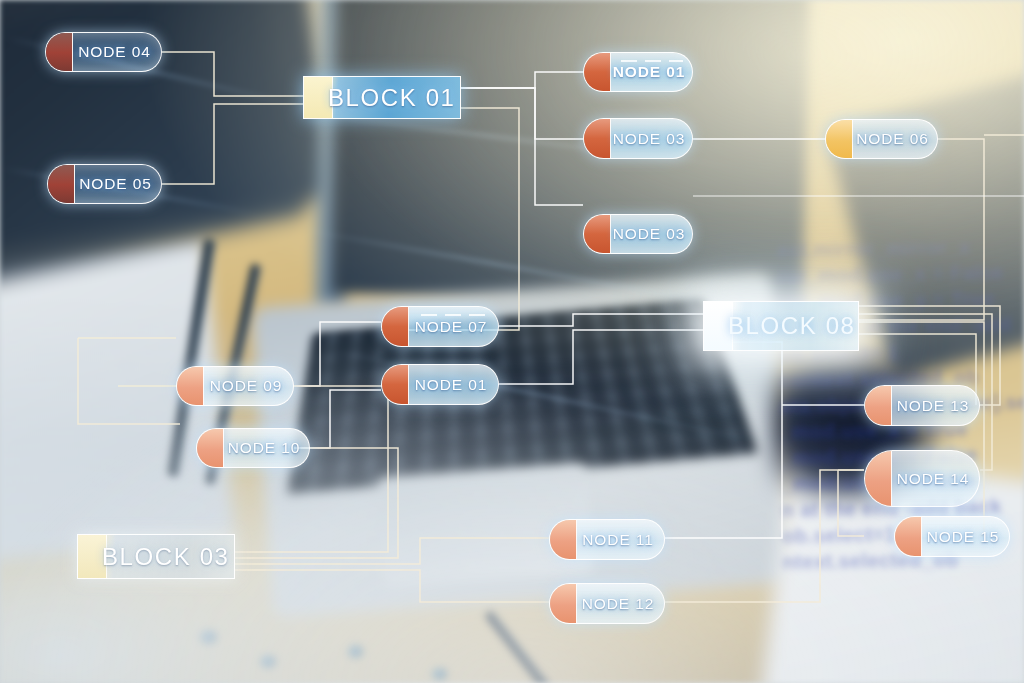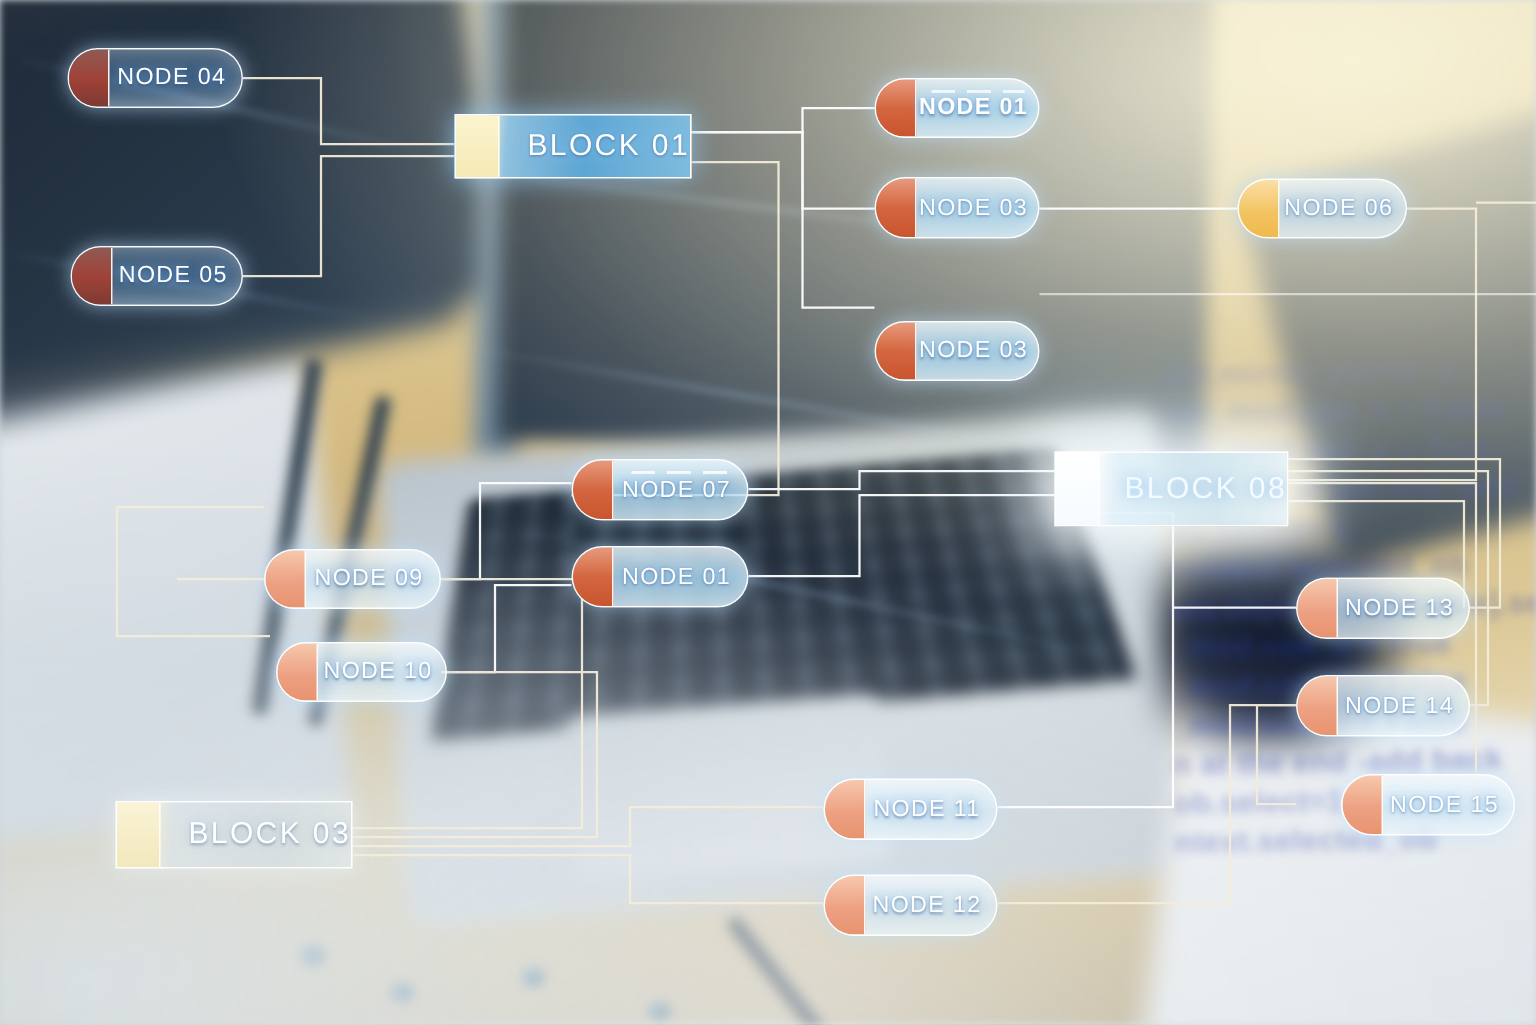--- a/index.html
+++ b/index.html
@@ -195,22 +195,22 @@
   
   .block{
     position:absolute;
     box-sizing:border-box;
     border:1.7px solid rgba(255,255,255,.97);
     display:flex;align-items:center;
     overflow:hidden;
   }
   .block .cap{position:absolute;left:0;top:0;bottom:0;width:28px;border-right:1.3px solid rgba(255,255,255,.85);}
   .block .label{
-    position:relative;width:100%;text-align:right;padding-left:24px;
-    color:#fff;font-size:20px;letter-spacing:1.6px;
+    position:relative;width:100%;text-align:left;padding-left:24px;
+    color:#fff;font-size:24px;letter-spacing:1.6px;
     text-shadow:0 0 9px rgba(140,195,245,.95),0 1px 2px rgba(20,50,100,.5);
     white-space:nowrap;
   }
   .block.b1{
     background:linear-gradient(95deg, rgba(250,243,205,.92) 0%, rgba(250,243,205,.92) 13%, rgba(150,205,238,.88) 22%, rgba(92,175,227,.88) 55%, rgba(128,196,235,.88) 100%);
     box-shadow:0 0 18px rgba(150,205,245,.75);
   }
   .block.b1 .cap{background:linear-gradient(180deg,#fbf4cf,#f4e9b4);}
   .block.b2{
     background:linear-gradient(95deg, rgba(255,255,255,.95) 0%, rgba(255,255,255,.95) 16%, rgba(229,243,251,.92) 26%, rgba(214,237,250,.90) 70%, rgba(235,247,253,.92) 100%);
@@ -371,37 +371,37 @@
           <span class="label">NODE 07</span>
         </div>
         <div class="node blue" style="left: 381px; top: 364px; width: 118px; height: 41px;">
           <span class="cap"></span>
           <span class="label">NODE 01</span>
         </div>
         <div class="node pale" style="left: 176px; top: 366px; width: 118px; height: 40px;">
           <span class="cap"></span>
           <span class="label">NODE 09</span>
         </div>
-        <div class="node pale" style="left: 184px; top: 428px; width: 114px; height: 40px;">
+        <div class="node pale" style="left: 196px; top: 428px; width: 114px; height: 40px;">
           <span class="cap"></span>
           <span class="label">NODE 10</span>
         </div>
         <div class="node pale" style="left: 549px; top: 519px; width: 116px; height: 41px;">
           <span class="cap"></span>
           <span class="label">NODE 11</span>
         </div>
         <div class="node pale" style="left: 549px; top: 583px; width: 116px; height: 41px;">
           <span class="cap"></span>
           <span class="label">NODE 12</span>
         </div>
         <div class="node pale" style="left: 864px; top: 385px; width: 116px; height: 41px;">
           <span class="cap"></span>
           <span class="label">NODE 13</span>
         </div>
-        <div class="node pale" style="left: 864px; top: 450px; width: 116px; height: 41px;">
+        <div class="node pale" style="left: 864px; top: 450px; width: 116px; height: 57px;">
           <span class="cap"></span>
           <span class="label">NODE 14</span>
         </div>
         <div class="node pale" style="left: 894px; top: 516px; width: 116px; height: 41px;">
           <span class="cap"></span>
           <span class="label">NODE 15</span>
         </div>
       </div>
   </div>
 </div>

